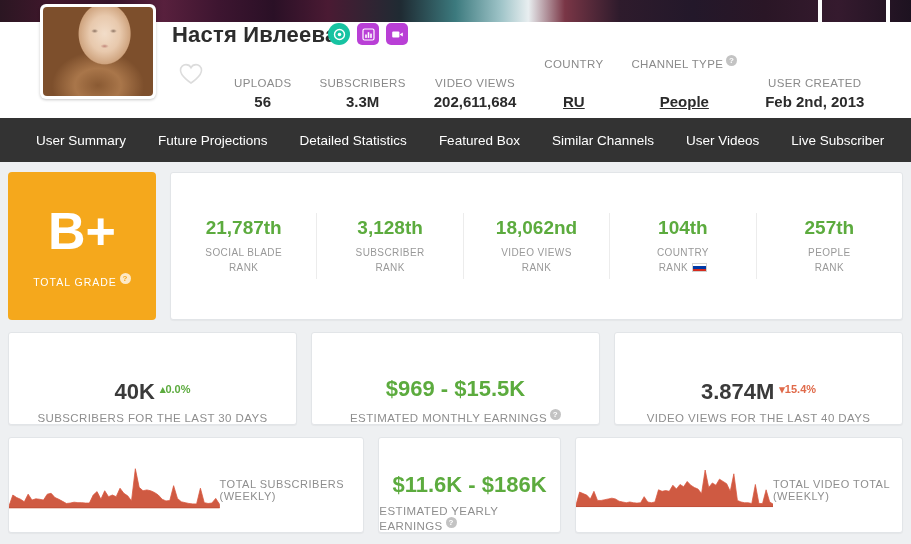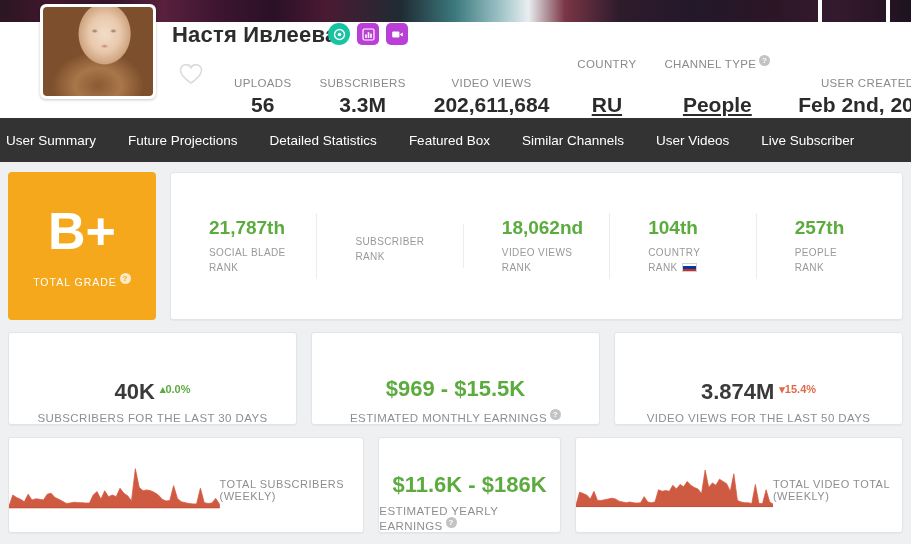--- a/index.html
+++ b/index.html
@@ -73,41 +73,41 @@
     position: absolute; left: 178px; top: 62px; width: 26px; height: 24px;
   }
 
   .stats-row { position: absolute; left: 220px; top: 55px; display: flex; align-items: flex-end; }
   .stat-col { text-align: center; padding: 0 14px; }
   .stat-label {
     font-size: 11.5px; color: #8a8a8a; letter-spacing: .35px;
     white-space: nowrap; position: relative;
   }
   .stat-value {
-    font-size: 21px; font-weight: bold; color: #2b2b2b; margin-top: 4px;
+    font-size: 15px; font-weight: bold; color: #2b2b2b; margin-top: 4px;
     white-space: nowrap;
   }
   .stat-value.link { text-decoration: underline; color: #2b2b2b; margin-top: 23px; }
   .qmark {
     display: inline-block; width: 11px; height: 11px; border-radius: 50%;
     background: #c3c3c3; color: #fff; font-size: 8px; line-height: 11px;
     text-align: center; font-weight: bold; vertical-align: super;
     margin-left: 3px;
   }
 
   
   .navbar {
     position: absolute; left: 0; top: 118px; width: 911px; height: 44px;
     background: #333333; display: flex; align-items: center; overflow: hidden;
   }
   .nav-item {
     color: #ffffff; font-size: 13.5px; padding: 0 16px;
     white-space: nowrap; cursor: pointer;
   }
-  .nav-item:first-child { padding-left: 6px; }
+  .nav-item:first-child { padding-left: 36px; }
 
   
   .content {
     position: absolute; left: 0; top: 162px; width: 911px; height: 382px;
     background: #eef0f2; padding: 10px 8px 0 8px;
   }
   .card {
     background: #ffffff; border: 1px solid #e2e5e8; border-radius: 3px;
     box-shadow: 0 1px 1px rgba(0,0,0,0.04);
   }
@@ -120,23 +120,22 @@
     justify-content: center; color: #ffffff; flex: none;
   }
   .grade-letter { font-size: 52px; font-weight: bold; line-height: 1; }
   .grade-label {
     font-size: 10.5px; letter-spacing: 1px; margin-top: 16px; font-weight: normal;
   }
   .grade-label .qmark { background: rgba(255,255,255,.75); color: #f5a81c; }
 
   .ranks { flex: 1; display: flex; align-items: center; }
   .rank-col {
-    flex: 1; text-align: left; border-right: 1px solid #ececec;
+    flex: 1; text-align: center; border-right: 1px solid #ececec;
     padding: 4px 8px;
-    margin-left: 30px;
   }
   .rank-col:last-child { border-right: none; }
   .rank-value { font-size: 19px; font-weight: bold; color: #5cab3e; }
   .rank-label {
     font-size: 10px; color: #999999; letter-spacing: .4px;
     margin-top: 7px; line-height: 1.45;
   }
   .flag {
     display: inline-block; width: 15px; height: 9px; vertical-align: middle;
     margin-left: 4px; border: 1px solid #d0d0d0;
@@ -268,20 +267,21 @@
 
       <div class="card ranks">
         <div class="rank-col">
           <div class="rank-value">21,787th</div>
           <div class="rank-label">
             <span>SOCIAL BLADE</span><br>
             <span>RANK</span>
           </div>
         </div>
         <div class="rank-col">
+          <div class="rank-value">3,128th</div>
           <div class="rank-label">
             <span>SUBSCRIBER</span><br>
             <span>RANK</span>
           </div>
         </div>
         <div class="rank-col">
           <div class="rank-value">18,062nd</div>
           <div class="rank-label">
             <span>VIDEO VIEWS</span><br>
             <span>RANK</span>
@@ -317,21 +317,21 @@
         <div class="metric-value green">$969 - $15.5K</div>
         <div class="metric-label">
           <span>ESTIMATED MONTHLY EARNINGS</span><span class="qmark">?</span>
         </div>
       </div>
 
       <div class="card metric-card">
         <div>
           <span class="metric-value">3.874M</span><span class="delta down">▾15.4%</span>
         </div>
-        <div class="metric-label">VIDEO VIEWS FOR THE LAST 50 DAYS</div>
+        <div class="metric-label">VIDEO VIEWS FOR THE LAST 40 DAYS</div>
       </div>
     </div>
 
     <div class="row3">
 
       <div class="card chart-card">
         <svg id="chart-0" width="270" height="60" viewBox="0 0 270 60">
             <polygon points="0,54 0.00,51.83 4.91,37.70 9.82,40.96 14.73,43.13 19.64,46.39 24.55,36.61 29.45,44.22 34.36,42.59 39.27,43.13 44.18,44.22 49.09,36.61 54.00,35.52 58.91,40.96 63.82,43.13 68.73,45.85 73.64,48.57 78.55,48.02 83.45,46.93 88.36,47.48 93.27,47.48 98.18,48.02 103.09,48.02 108.00,37.70 112.91,33.35 117.82,43.13 122.73,32.26 127.64,39.87 132.55,37.70 137.45,39.87 142.36,29.00 147.27,35.52 152.18,38.78 157.09,45.30 162.00,4.00 166.91,27.91 171.82,32.26 176.73,31.17 181.64,32.26 186.55,34.43 191.45,37.70 196.36,43.13 201.27,45.30 206.18,44.76 211.09,25.74 216.00,42.04 220.91,46.39 225.82,47.48 230.73,48.57 235.64,49.11 240.55,49.11 245.45,29.00 250.36,47.48 255.27,48.57 260.18,48.02 265.09,42.04 270.00,49.65 270,54" fill="#cf5a42" stroke="#d9573f" stroke-width="1"></polygon>
             <line x1="0" y1="54" x2="270" y2="54" stroke="#b8452f" stroke-width="1"></line>
           </svg>

